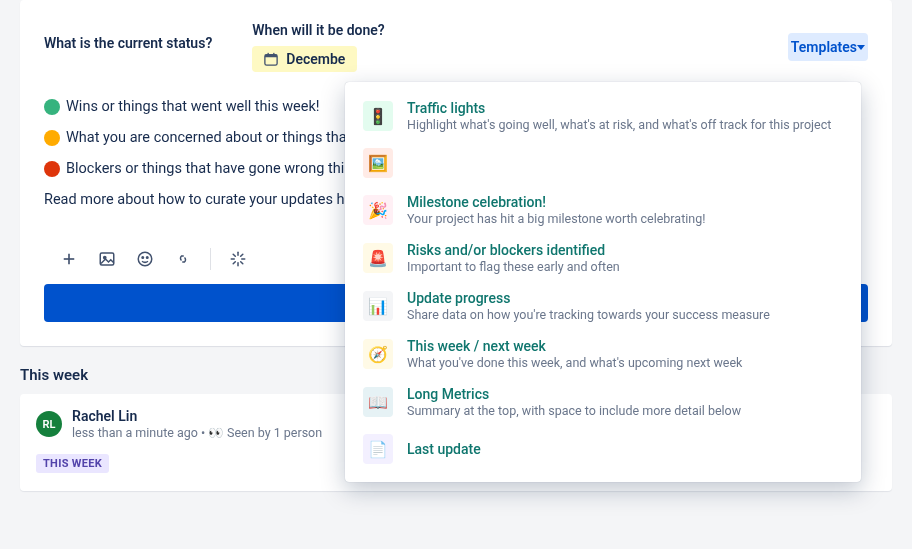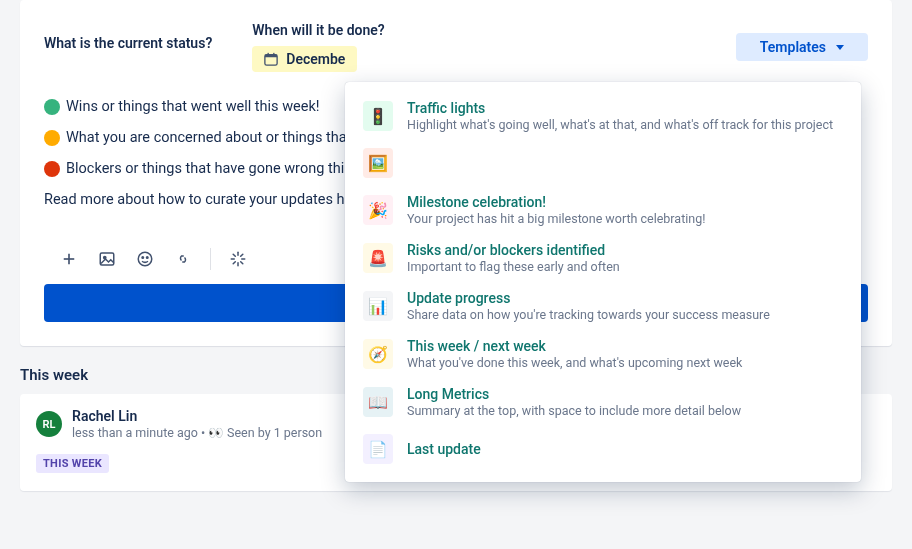--- a/index.html
+++ b/index.html
@@ -65,26 +65,25 @@
   .cal-icon {
     width: 14px; height: 14px;
     display: inline-block;
     position: relative;
   }
   .cal-icon svg { display:block; }
   .templates-btn {
     margin-left: auto;
     display: inline-flex;
     align-items: center;
-    gap: 10px;
     background: #deebff;
     color: #0052cc;
     font-size: 14px;
     font-weight: 600;
-    padding: 6px 24px;
+    padding: 6px 3px;
     border-radius: 4px;
     cursor: pointer;
   }
   .content-lines {
     margin-top: 26px;
   }
   .bullet-line {
     display: flex;
     align-items: center;
     gap: 6px;
@@ -321,21 +320,21 @@
   <span class="tag-badge">THIS WEEK</span>
 </div>
 
 <div class="dropdown">
   <div class="dd-item">
     <div class="dd-icon" style="background:#e3fcef">
         <span>🚦</span>
       </div>
     <div class="dd-text">
       <div class="dd-title">Traffic lights</div>
-      <div class="dd-desc">Highlight what's going well, what's at that, and what's off track for this project</div>
+      <div class="dd-desc">Highlight what's going well, what's at risk, and what's off track for this project</div>
     </div>
   </div>
   <div class="dd-item">
     <div class="dd-icon" style="background:#ffebe6">
         <span>🖼️</span>
       </div>
   </div>
   <div class="dd-item">
     <div class="dd-icon" style="background:#fff0f5">
         <span>🎉</span>

